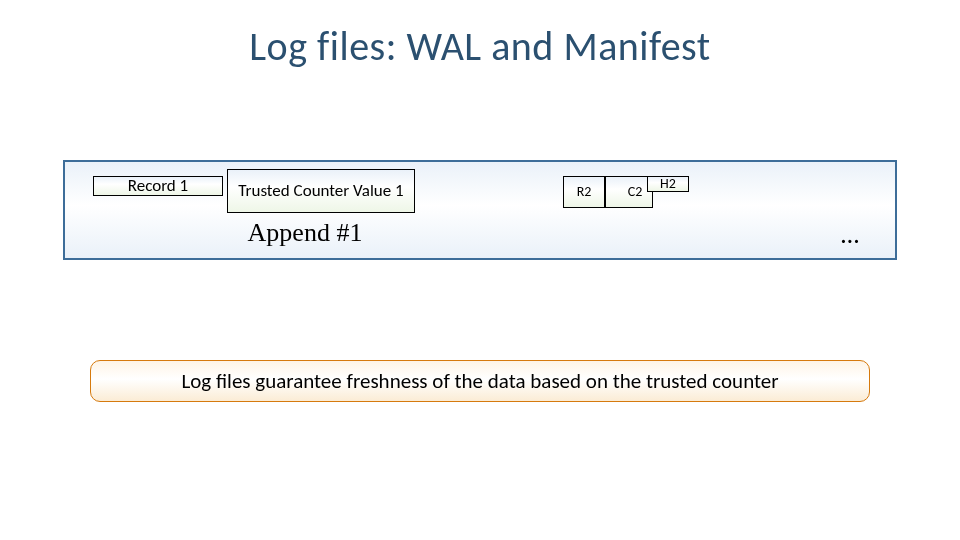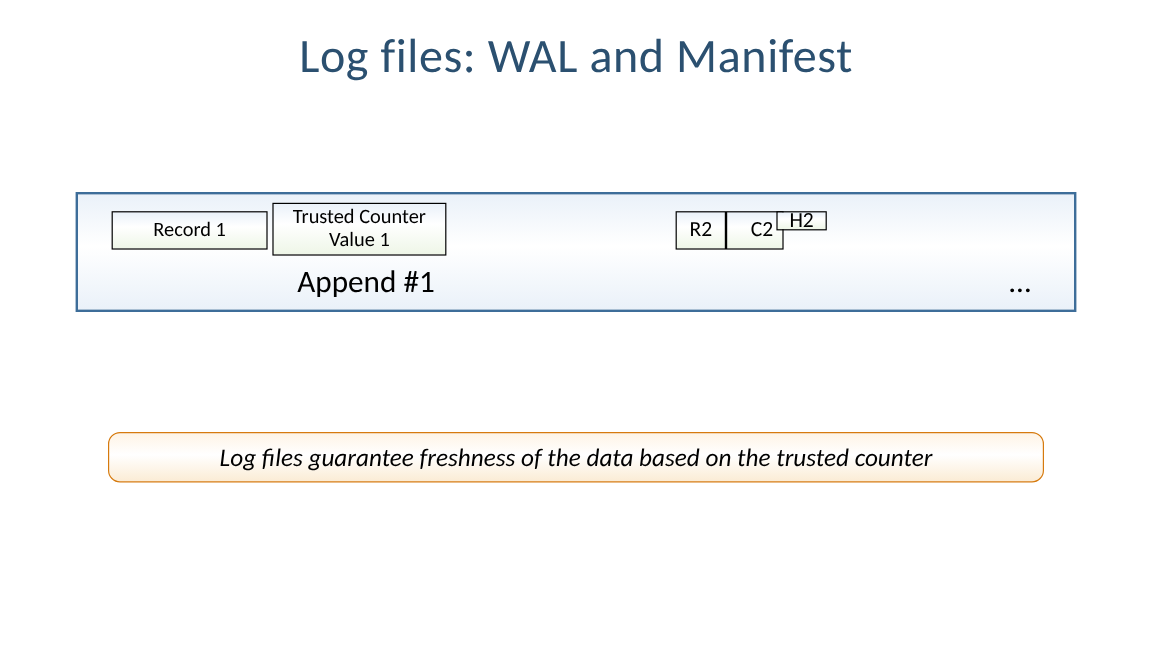--- a/index.html
+++ b/index.html
@@ -44,21 +44,21 @@
     display: flex;
     align-items: center;
     justify-content: center;
     text-align: center;
     font-size: 17px;
     line-height: 1.1;
     background: linear-gradient(to bottom, #eaf1f9 0%, #ffffff 40%, #eef6e7 100%);
     box-sizing: border-box;
   }
   .cell.small {
-    font-size: 18px;
+    font-size: 14px;
   }
   .append-label {
     position: absolute;
     font-size: 26px;
     color: #000;
     text-align: center;
   }
   .ellipsis {
     position: absolute;
     font-size: 26px;
@@ -72,44 +72,43 @@
     height: 42px;
     border: 1.5px solid #d67a0e;
     border-radius: 10px;
     background: linear-gradient(to bottom, #fef4e6 0%, #ffffff 45%, #fbecd5 100%);
     display: flex;
     align-items: center;
     justify-content: center;
     font-size: 21px;
     color: #000;
     box-sizing: border-box;
-    font-style: italic;
   }
 </style>
 </head>
 <body>
 
 <div class="slide">
 
   <div class="title">Log files: WAL and Manifest</div>
 
   <div class="log-box">
 
-    <div class="cell" style="top:14px; left:28px; width:130px; height:32px;">Record 1</div>
+    <div class="cell" style="top:14px; left:28px; width:130px; height:20px;">Record 1</div>
 
-    <div class="cell" style="top:7px; left:162px; width:145px; height:44px;">Trusted Counter Value 1</div>
+    <div class="cell" style="top:7px; left:162px; width:188px; height:44px;">Trusted Counter Value 1</div>
 
 
     <div class="cell small" style="top:14px; left:498px; width:42px; height:32px;">R2</div>
 
     <div class="cell small" style="top:14px; left:540px; width:48px; height:32px;padding-left:12px;">C2</div>
 
     <div class="cell small" style="top:14px; left:582px; width:42px; height:16px;">H2</div>
 
-    <div class="append-label" style="top:56px; left:160px; width:160px;">Append #1</div>
+    <div class="append-label" style="top:56px; left:160px; width:160px;font-family:Liberation Serif, serif;">Append #1</div>
 
 
     <div class="ellipsis" style="top:56px; left:776px;">…</div>
   </div>
 
   <div class="callout-box">Log files guarantee freshness of the data based on the trusted counter</div>
 
 </div>
 
 </body></html>

